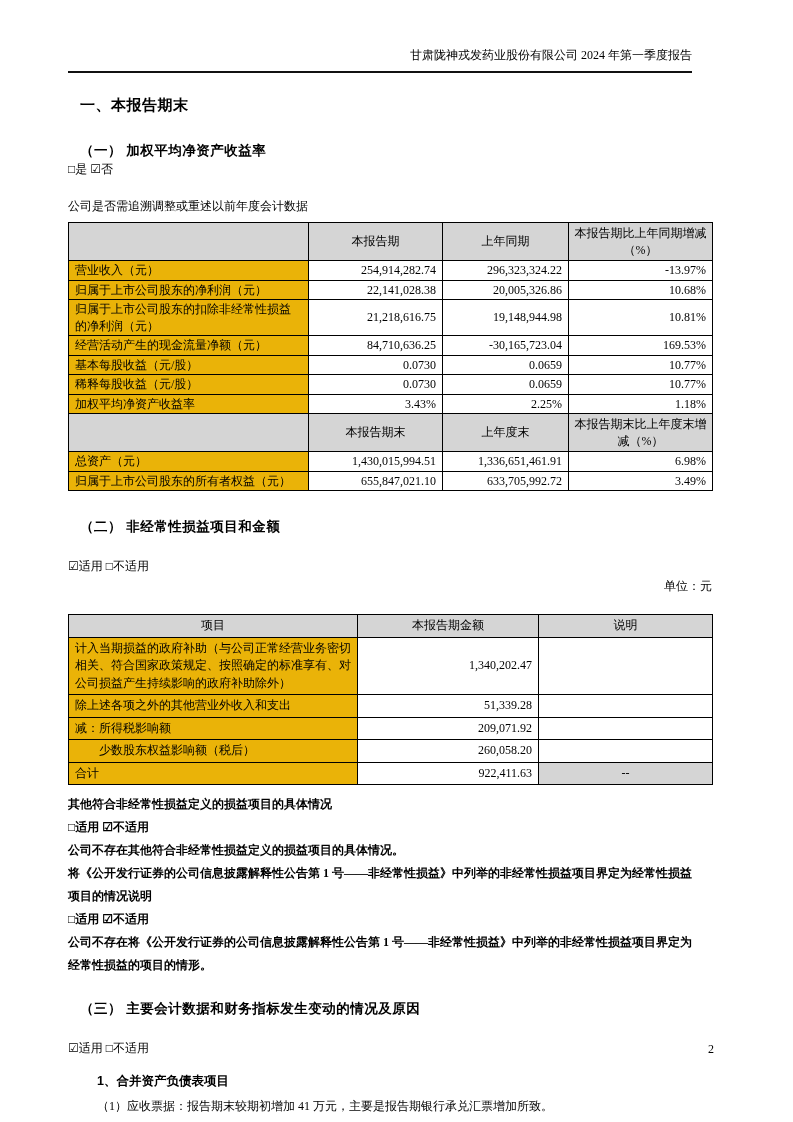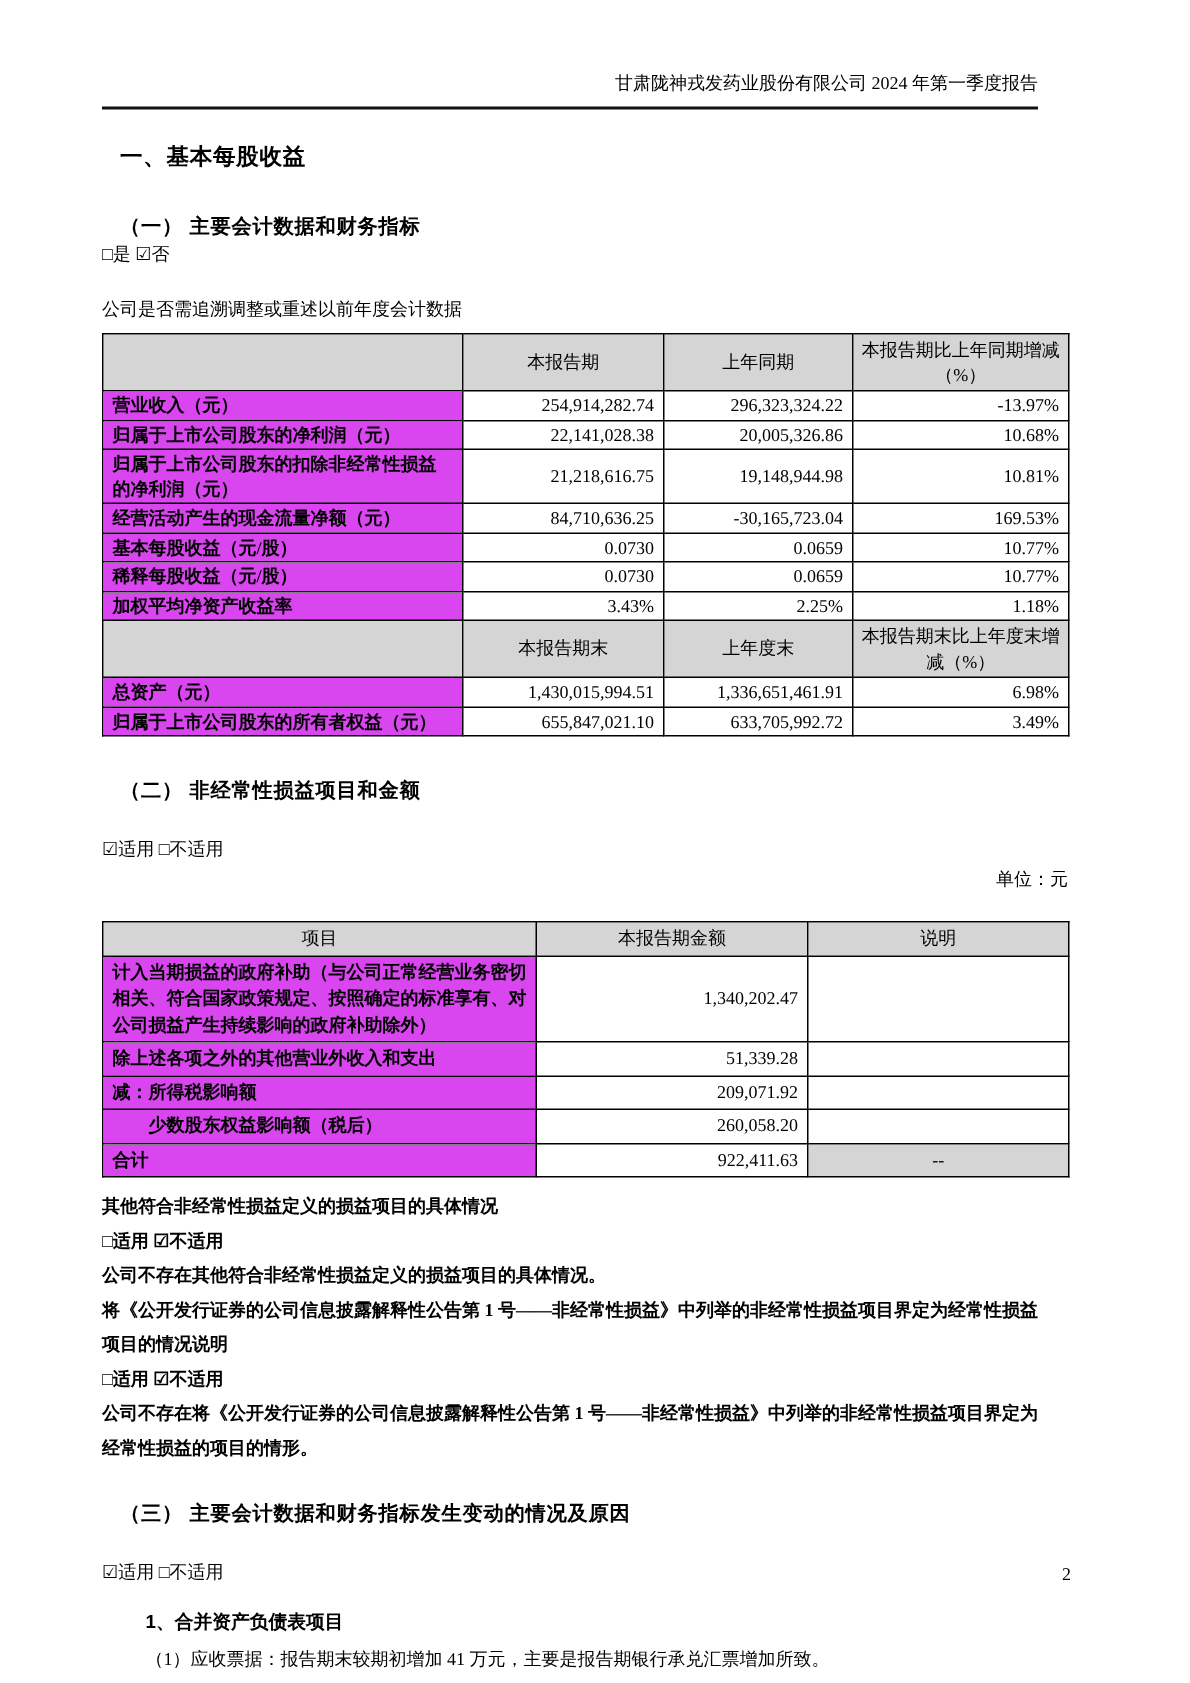--- a/index.html
+++ b/index.html
@@ -54,21 +54,21 @@
     vertical-align:middle;
     padding:1px 6px;
     line-height:16.5px;
     overflow:hidden;
     word-break:break-all;
   }
   .t1 { margin-top:7px; }
   .t2 { margin-top:20px; }
   .t2 td { line-height:17.5px; padding:2px 6px; }
   .hd td { background:#d5d5d5; text-align:center; padding:2px 4px; }
-  .lbl { background:#d946ef; text-align:left;font-weight:bold; }
+  .lbl { background:#eab308; text-align:left; }
   .num { text-align:right; }
   .gray-note { background:#d5d5d5; text-align:center; }
   .notes { margin-top:8px; }
   .notes p { margin:0; line-height:23px;font-weight:bold; }
   .applicable { margin-top:21px; line-height:18px; }
   .group-title {
     margin:14px 0 0 29px;
     font-family:"Liberation Sans","DejaVu Sans",sans-serif;
     font-weight:bold;
     font-size:12.5px;
@@ -84,23 +84,23 @@
 </style>
 </head>
 <body>
 
 <div class="page">
 
   <div class="doc-header">
     <span>甘肃陇神戎发药业股份有限公司 2024 年第一季度报告</span>
   </div>
 
-  <div class="h1">一、基本每股收益</div>
-
-  <div class="h2">（一） 主要会计数据和财务指标</div>
+  <div class="h1">一、本报告期末</div>
+
+  <div class="h2">（一） 加权平均净资产收益率</div>
 
   <p class="body-line">□是 ☑否</p>
   <p class="body-line q-line">公司是否需追溯调整或重述以前年度会计数据</p>
 
   <table class="t1">
     <colgroup>
         <col style="width:240px">
         <col style="width:134px">
         <col style="width:126px">
         <col style="width:144px">

